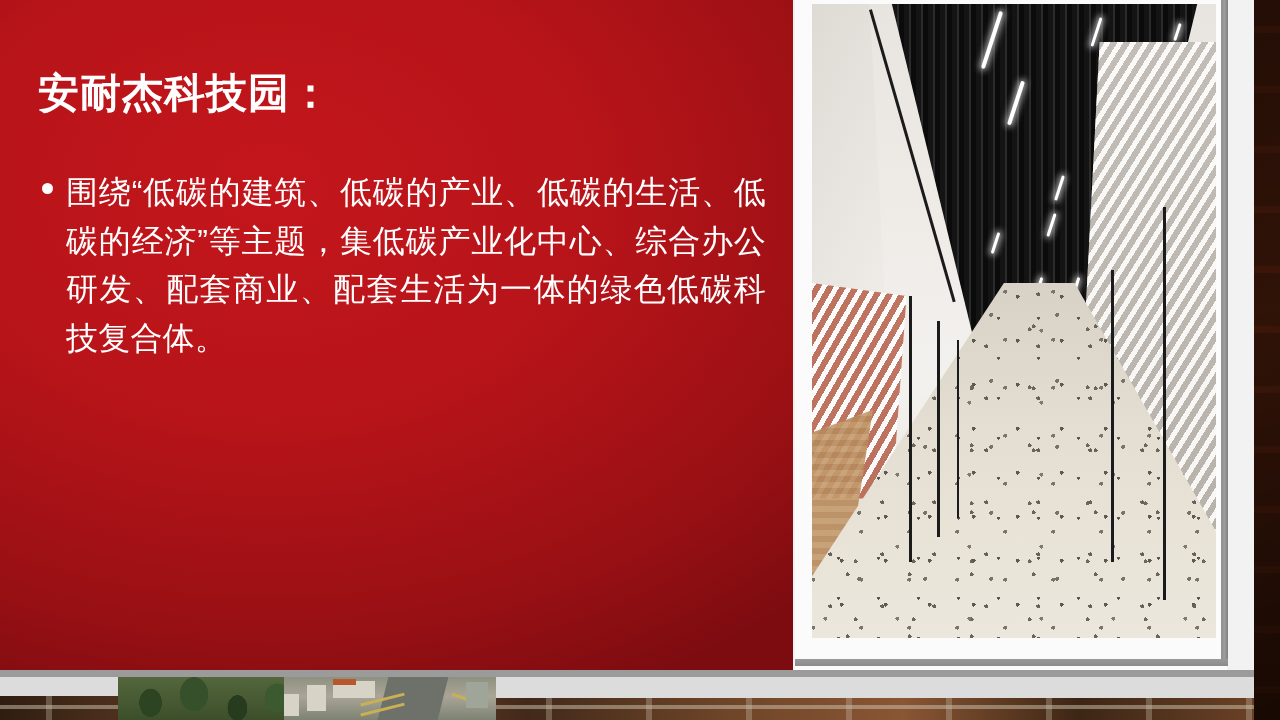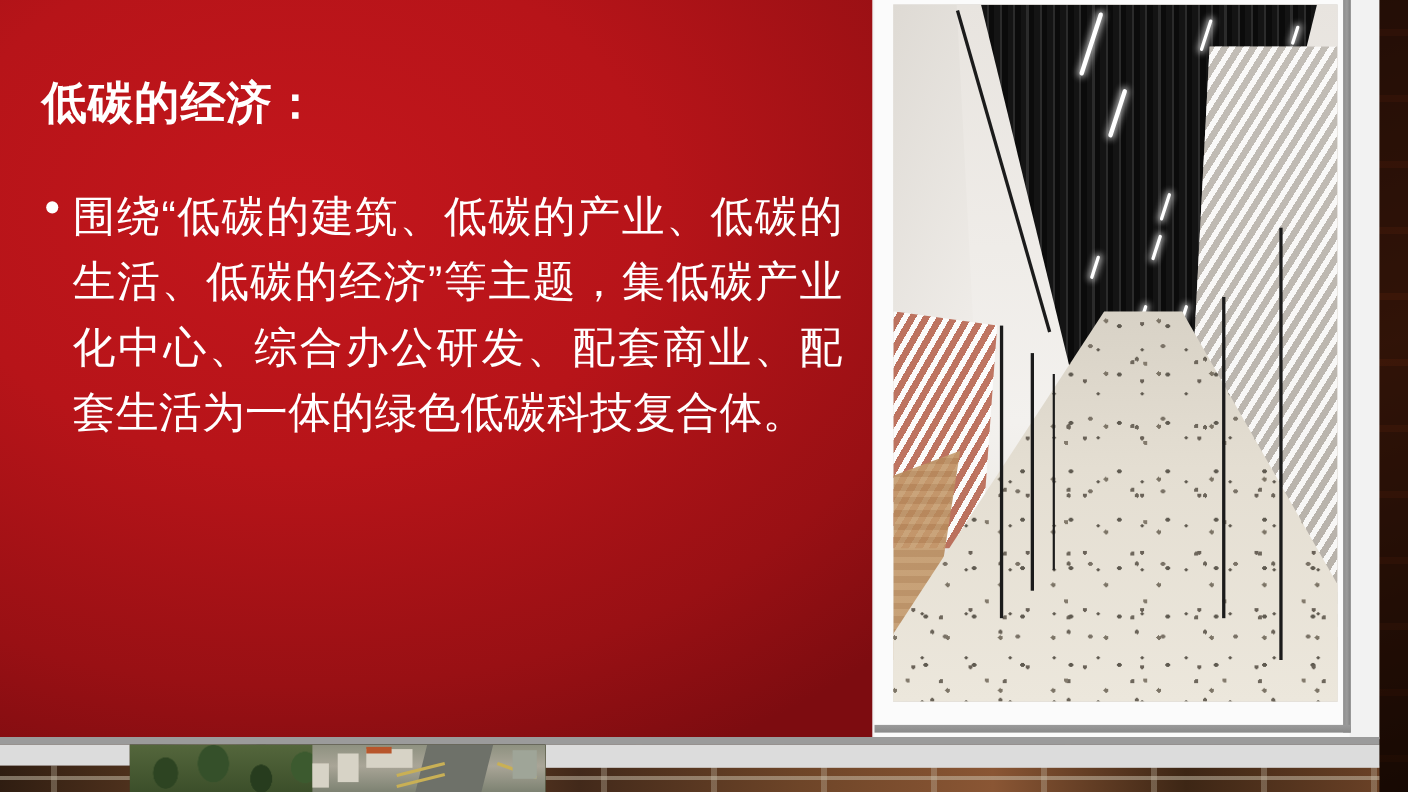--- a/index.html
+++ b/index.html
@@ -95,21 +95,21 @@
     top: 168px;
     width: 730px;
   }
 
   .bullet-row {
     position: relative;
     display: block;
     padding-left: 30px;
     margin-bottom: 12px;
     color: #ffffff;
-    font-size: 39px;
+    font-size: 32px;
     line-height: 1.52;
     letter-spacing: 0.2px;
     text-align: justify;
     text-justify: inter-ideograph;
   }
 
   .bullet-dot {
     position: absolute;
     left: 6px;
     top: 15px;
@@ -362,21 +362,21 @@
 <body>
 
 <div id="slide">
 
   <div class="brick-bg"></div>
 
   <div class="page-white"></div>
 
   <div class="red-panel">
 
-    <div class="panel-title">低碳的经济：</div>
+    <div class="panel-title">安耐杰科技园：</div>
 
     <div class="bullets">
 
       <div class="bullet-row">
         <span class="bullet-dot"></span>
         <span>围绕“低碳的建筑、低碳的产业、低碳的生活、低碳的经济”等主题，集低碳产业化中心、综合办公研发、配套商业、配套生活为一体的绿色低碳科技复合体。</span>
       </div>
 
 
     </div>

